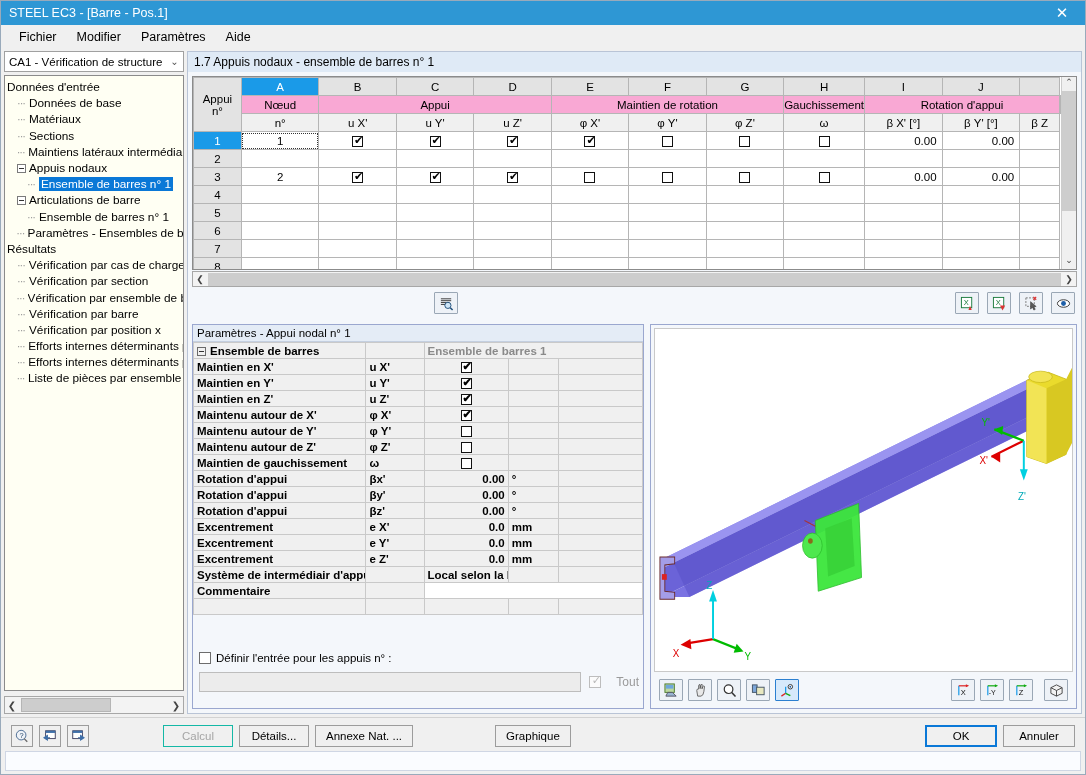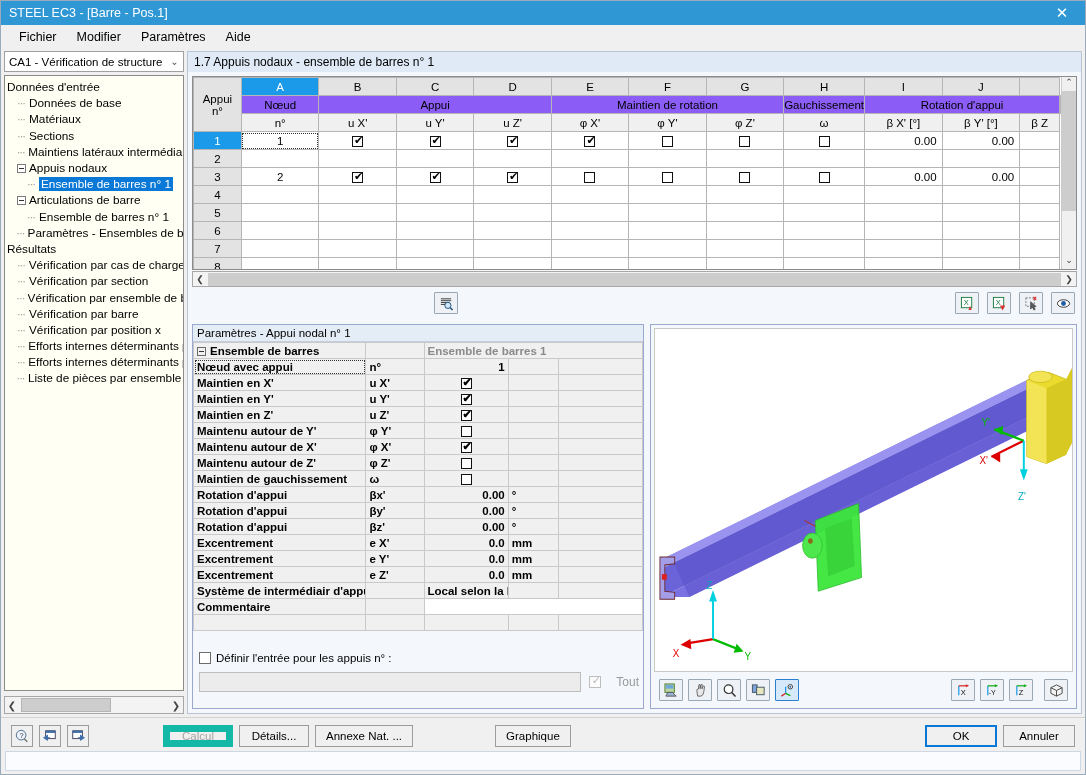--- a/index.html
+++ b/index.html
@@ -68,21 +68,21 @@
   
   .sheetwrap { position:absolute; left:4px; top:24px; right:4px; height:194px;
                border:1px solid #8b8b8b; background:#fff; overflow:hidden;
                display:flex; }
   .sheetmain { flex:1; overflow:hidden; position:relative; }
   table.sheet { border-collapse:collapse; table-layout:fixed; font-size:11.5px; }
   table.sheet td, table.sheet th { border:1px solid #b5b5b5; padding:0;
                        text-align:center; height:18px; font-weight:normal; }
   .colhdr { background:#e3e3e3; height:15px; font-size:11.5px; }
   .colhdr.active { background:#1a9ae8; color:#fff; }
-  .grp { background:#8b5cf6; height:16px; font-size:11.5px; }
+  .grp { background:#f9a8d4; height:16px; font-size:11.5px; }
   .sub { background:#f0f0f0; height:17px; font-size:11.5px; }
   .rowhdr { background:#e3e3e3; width:48px; font-size:11.5px; }
   .rowhdr.selrow { background:#1a9ae8; color:#fff; }
   .cell { background:#fff; }
   .cell.num { text-align:right; padding-right:5px; }
   .cell.active { outline:1px dotted #333; outline-offset:-2px; }
   .cb { display:inline-block; width:11px; height:11px; border:1.6px solid #111;
         background:#fff; position:relative; vertical-align:middle; }
   .cb.on:after { content:"✔"; position:absolute; left:0px; top:-4px;
                  font-size:11px; line-height:14px; color:#000; width:11px;
@@ -157,21 +157,21 @@
   .spacer { flex:1; }
 
   
   .footer { position:absolute; left:0; right:0; bottom:0; height:57px; background:#f0f0f0;
             border-top:1px solid #d2d2d2; }
   .fbtns { position:absolute; left:0; right:0; top:4px; height:28px; display:flex;
            align-items:center; padding:0 10px; gap:6px; }
   .fbtn { height:22px; min-width:70px; border:1px solid #9c9c9c; background:#f0f0f0;
           font-size:11.5px; display:inline-flex; align-items:center;
           justify-content:center; cursor:pointer; padding:0 10px; }
-  .fbtn.dis { color:#a5a5a5; background:#f0f0f0; border:7px solid #14b8a6; }
+  .fbtn.dis { color:#a5a5a5; background:#f0f0f0; border:1px solid #14b8a6; }
   .fbtn.prim { border:2px solid #0a78d7; }
   .sbar { position:absolute; left:4px; right:4px; bottom:3px; height:20px;
           border:1px solid #cfd6e4; background:#fafcff; }
   .sq { width:22px; height:22px; border:1px solid #9c9c9c; background:#f0f0f0;
         display:inline-flex; align-items:center; justify-content:center; cursor:pointer; }
 </style>
 </head>
 <body>
 
 <div id="app">
@@ -540,27 +540,20 @@
                 <col style="width:84px">
                 <col style="width:50px">
                 <col style="width:84px">
               </colgroup>
               <tbody>
                 <tr class="">
                   <td class="pname "><span class="pbox"></span><span>Ensemble de barres</span></td>
                   <td class="psym"></td>
                   <td colspan="3" class="pgray" style="background:#f0f0f0;text-align:left;">Ensemble de barres 1</td>
                 </tr>
-                <tr class="activerow">
-                  <td class="pname indent1"><span>Nœud avec appui</span></td>
-                  <td class="psym">n°</td>
-                  <td class="pval">1</td>
-                  <td class="punit"></td>
-                  <td class="pend"></td>
-                </tr>
                 <tr class="">
                   <td class="pname indent1"><span>Maintien en X'</span></td>
                   <td class="psym">u X'</td>
                   <td class="pval pvalcenter"><span class="pcb on"></span></td>
                   <td class="punit"></td>
                   <td class="pend"></td>
                 </tr>
                 <tr class="">
                   <td class="pname indent1"><span>Maintien en Y'</span></td>
                   <td class="psym">u Y'</td>
@@ -569,30 +562,30 @@
                   <td class="pend"></td>
                 </tr>
                 <tr class="">
                   <td class="pname indent1"><span>Maintien en Z'</span></td>
                   <td class="psym">u Z'</td>
                   <td class="pval pvalcenter"><span class="pcb on"></span></td>
                   <td class="punit"></td>
                   <td class="pend"></td>
                 </tr>
                 <tr class="">
+                  <td class="pname indent1"><span>Maintenu autour de X'</span></td>
+                  <td class="psym">φ X'</td>
+                  <td class="pval pvalcenter"><span class="pcb on"></span></td>
+                  <td class="punit"></td>
+                  <td class="pend"></td>
+                </tr>
+                <tr class="">
                   <td class="pname indent1"><span>Maintenu autour de Y'</span></td>
                   <td class="psym">φ Y'</td>
                   <td class="pval pvalcenter"><span class="pcb"></span></td>
-                  <td class="punit"></td>
-                  <td class="pend"></td>
-                </tr>
-                <tr class="">
-                  <td class="pname indent1"><span>Maintenu autour de X'</span></td>
-                  <td class="psym">φ X'</td>
-                  <td class="pval pvalcenter"><span class="pcb on"></span></td>
                   <td class="punit"></td>
                   <td class="pend"></td>
                 </tr>
                 <tr class="">
                   <td class="pname indent1"><span>Maintenu autour de Z'</span></td>
                   <td class="psym">φ Z'</td>
                   <td class="pval pvalcenter"><span class="pcb"></span></td>
                   <td class="punit"></td>
                   <td class="pend"></td>
                 </tr>

